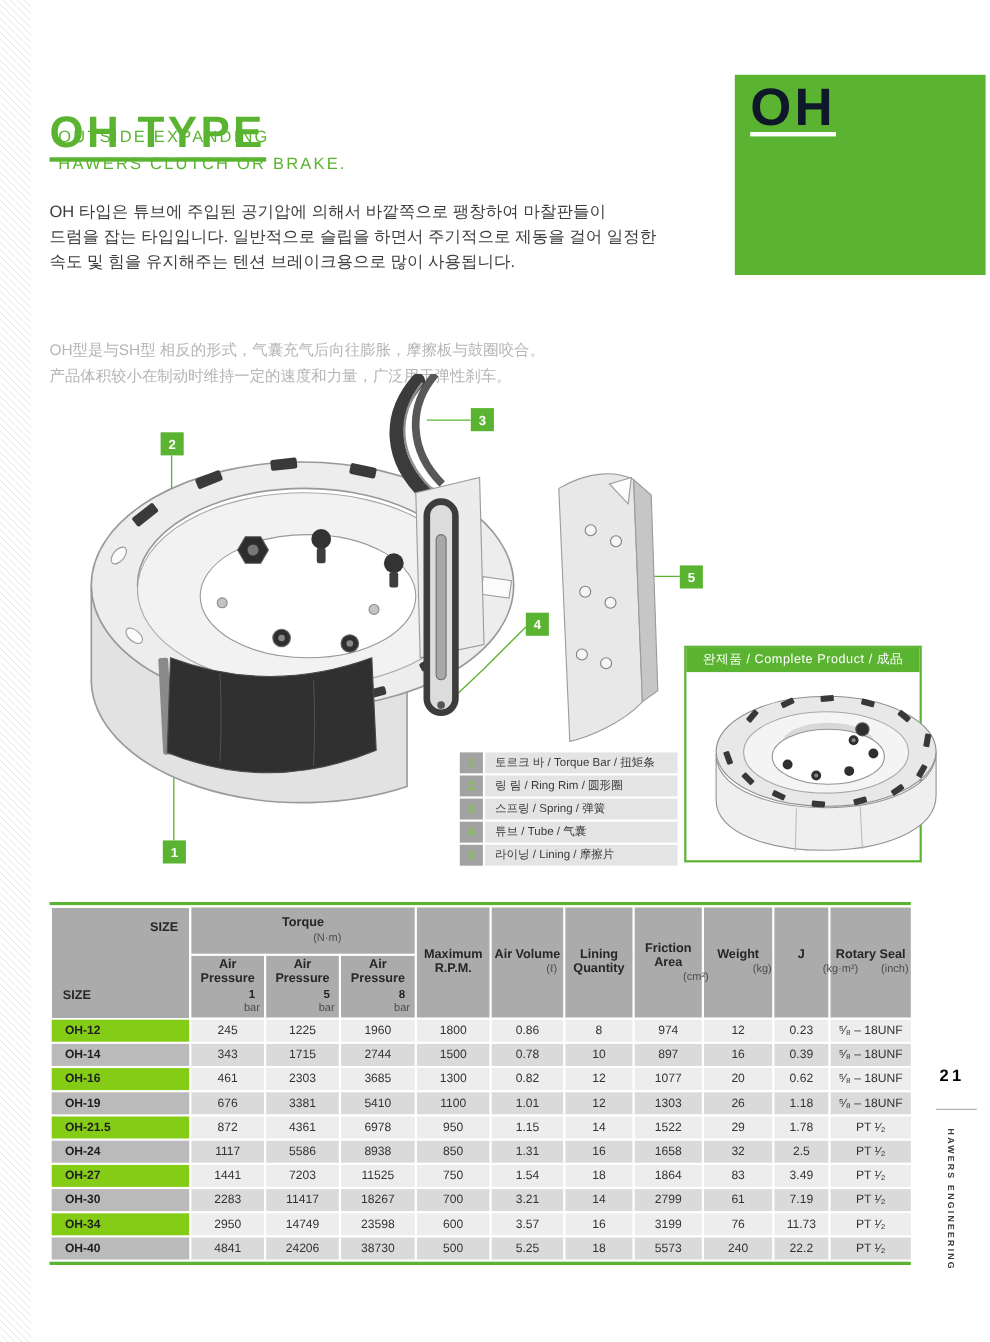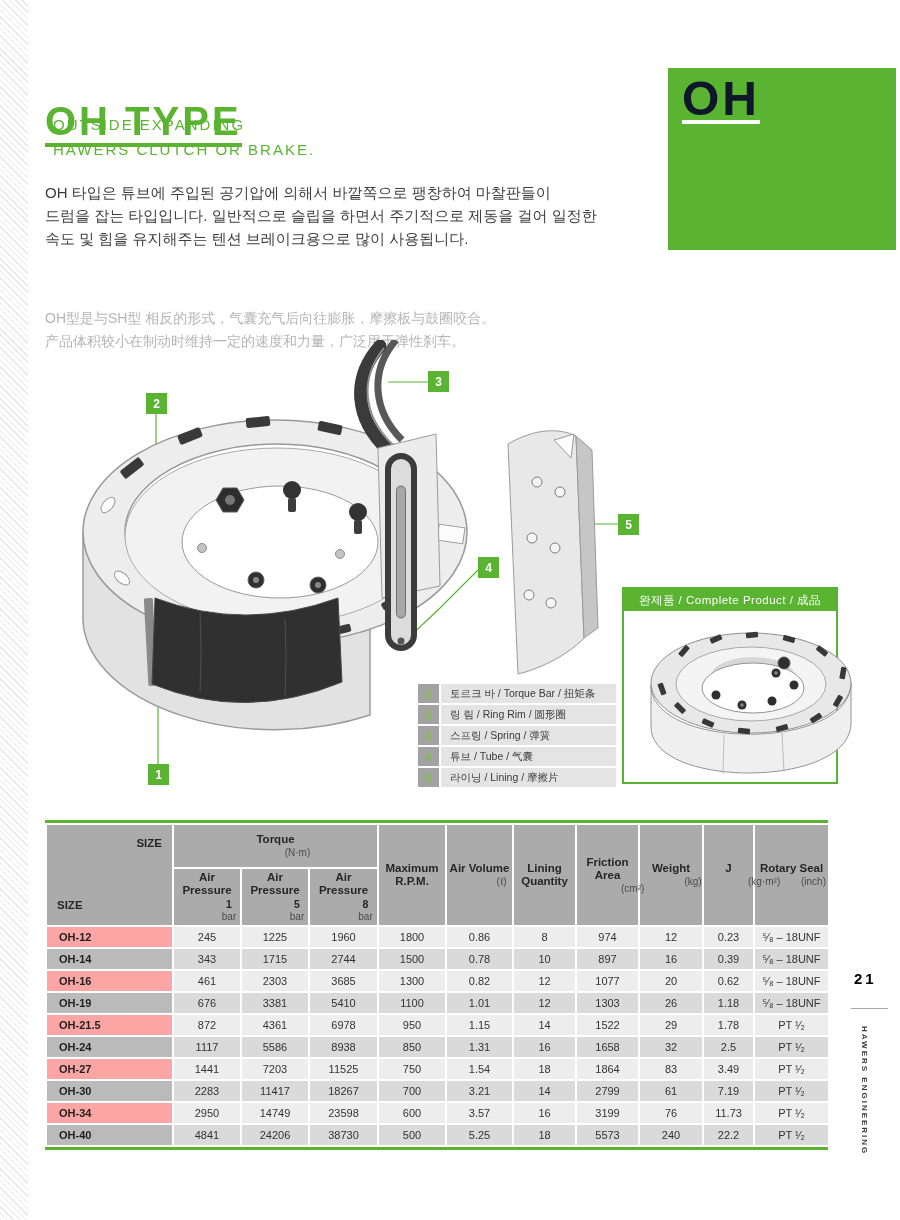--- a/index.html
+++ b/index.html
@@ -49,21 +49,21 @@
   .hu b{font-size:10.5px;color:#262626;}
   th.grp{height:42px;}
   th.sub{height:56px;}
   th.diag{position:relative;background:
       linear-gradient(to top right,transparent calc(50% - 1px),#ffffff calc(50% - 1px),
                       #ffffff calc(50% + 1px),transparent calc(50% + 1px)),#ababab;}
   .diag-item{position:absolute;right:10px;top:12px;font-size:11.5px;font-weight:bold;color:#262626;}
   .diag-size{position:absolute;left:10px;bottom:14px;font-size:11.5px;font-weight:bold;color:#262626;}
   table.tt tbody td{height:20px;font-size:11px;text-align:center;color:#333;}
   table.tt tbody td.size-cell{text-align:left;padding-left:12px;font-weight:bold;color:#1f1f1f;}
-  tr.light td{background:#ededed;} tr.light td.size-cell{background:#fca5a5;}
+  tr.light td{background:#ededed;} tr.light td.size-cell{background:#84cc16;}
   tr.dark td{background:#dadada;}  tr.dark td.size-cell{background:#bababa;}
   
   .page-num{position:absolute;left:854px;top:970px;font-size:15px;font-weight:bold;
             letter-spacing:3px;color:#000000;}
   .side-line{position:absolute;left:851px;top:1008px;width:37px;height:1px;background:#aaaaaa;}
   .brand-vert{position:absolute;left:869px;top:1026px;transform-origin:0 0;transform:rotate(90deg);
               font-size:8px;font-weight:bold;letter-spacing:2px;color:#3a3a3a;white-space:nowrap;}
 </style>
 </head>
 <body>

